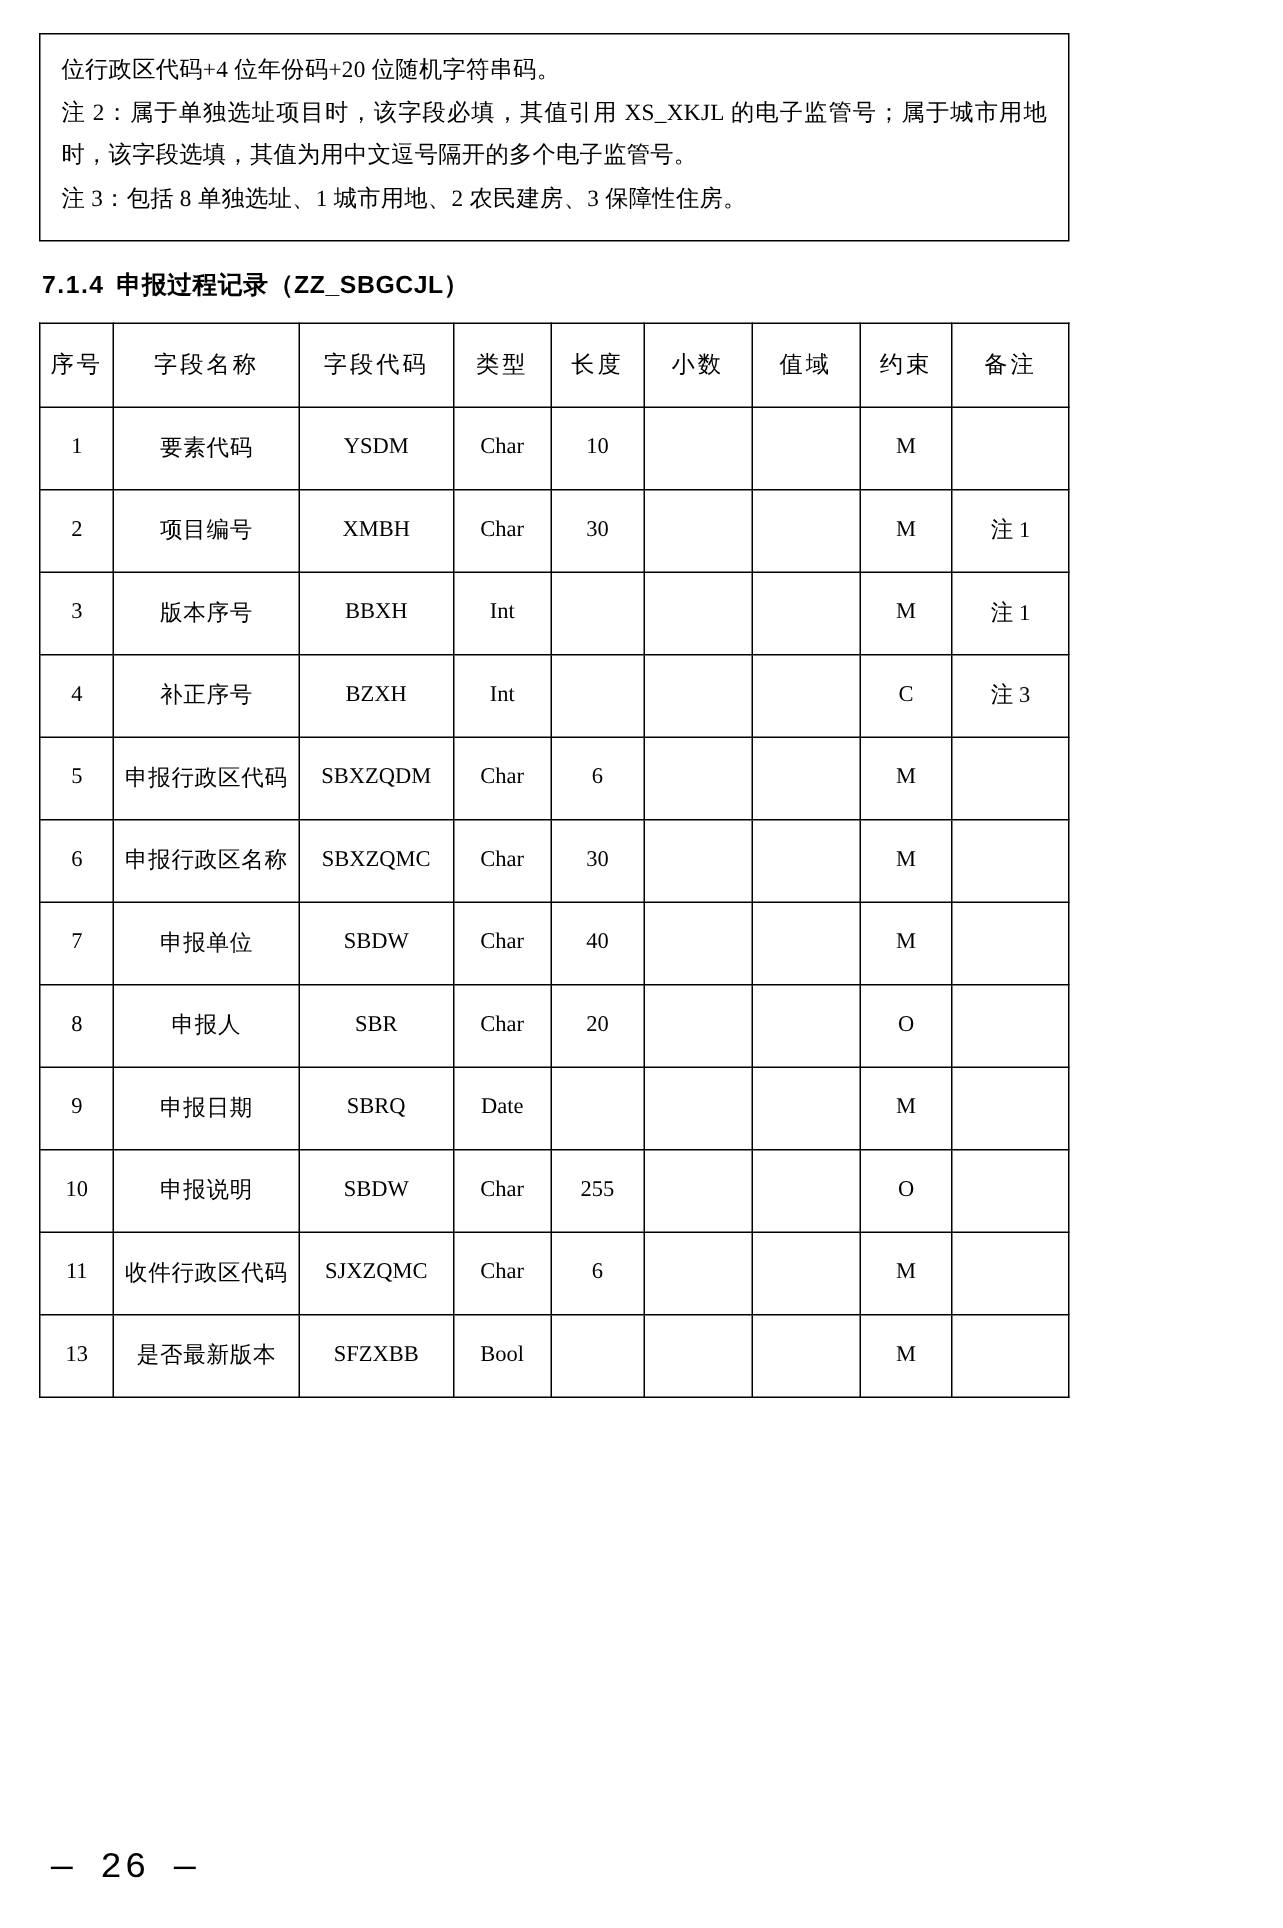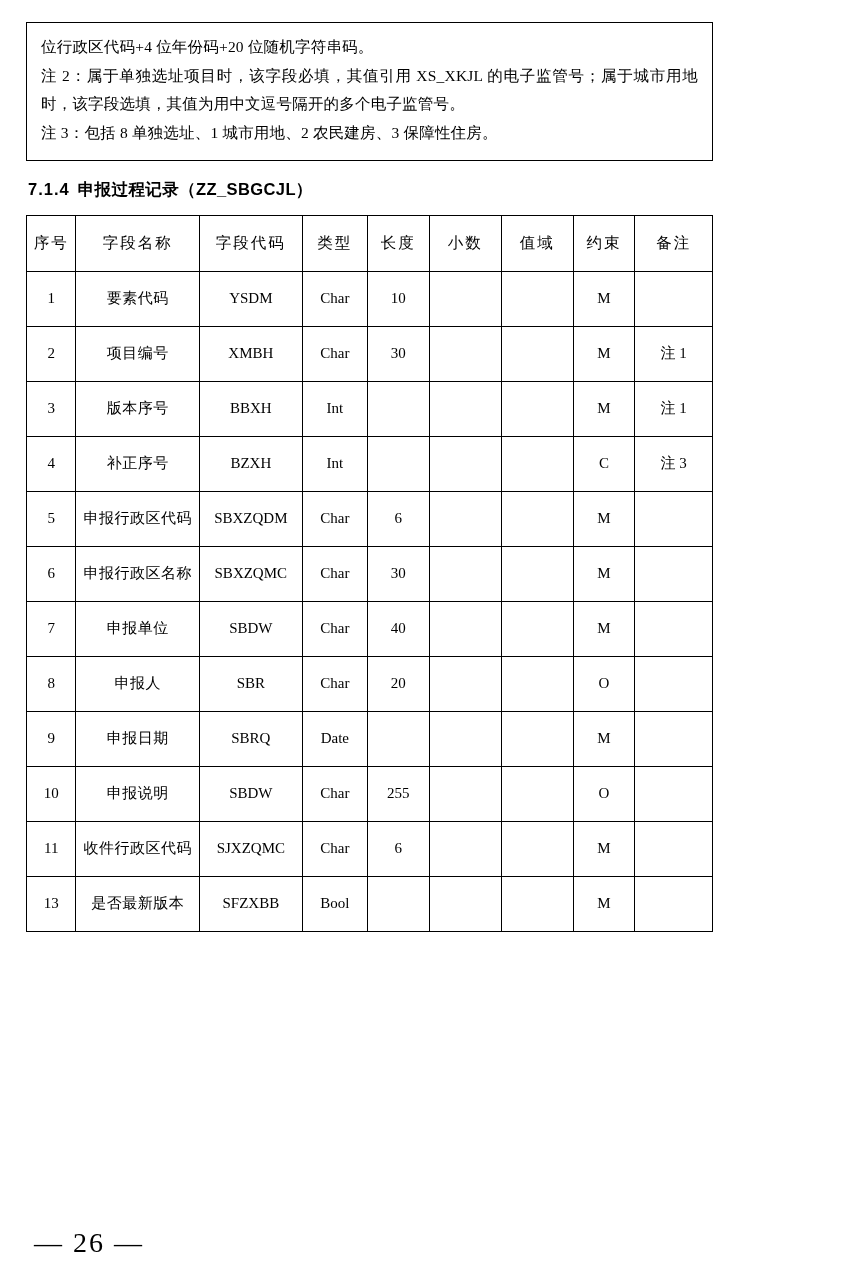--- a/index.html
+++ b/index.html
@@ -81,23 +81,23 @@
     font-size: 15.5px;
     line-height: 1.85;
     text-align: justify;
     letter-spacing: 0.2px;
   }
   
   .page-number {
     position: absolute;
     bottom: 26px;
     left: 34px;
-    font-size: 28px;
+    font-size: 24px;
     letter-spacing: 2px;
-    font-family: Liberation Serif, serif;
+    font-family: Liberation Mono, monospace;
     text-align: right;
   }
   .col-seq     { width: 7.2%; }
   .col-name    { width: 18.0%; }
   .col-code    { width: 15.0%; }
   .col-type    { width: 9.5%; }
   .col-len     { width: 9.0%; }
   .col-dec     { width: 10.5%; }
   .col-domain  { width: 10.5%; }
   .col-cons    { width: 9.0%; }

